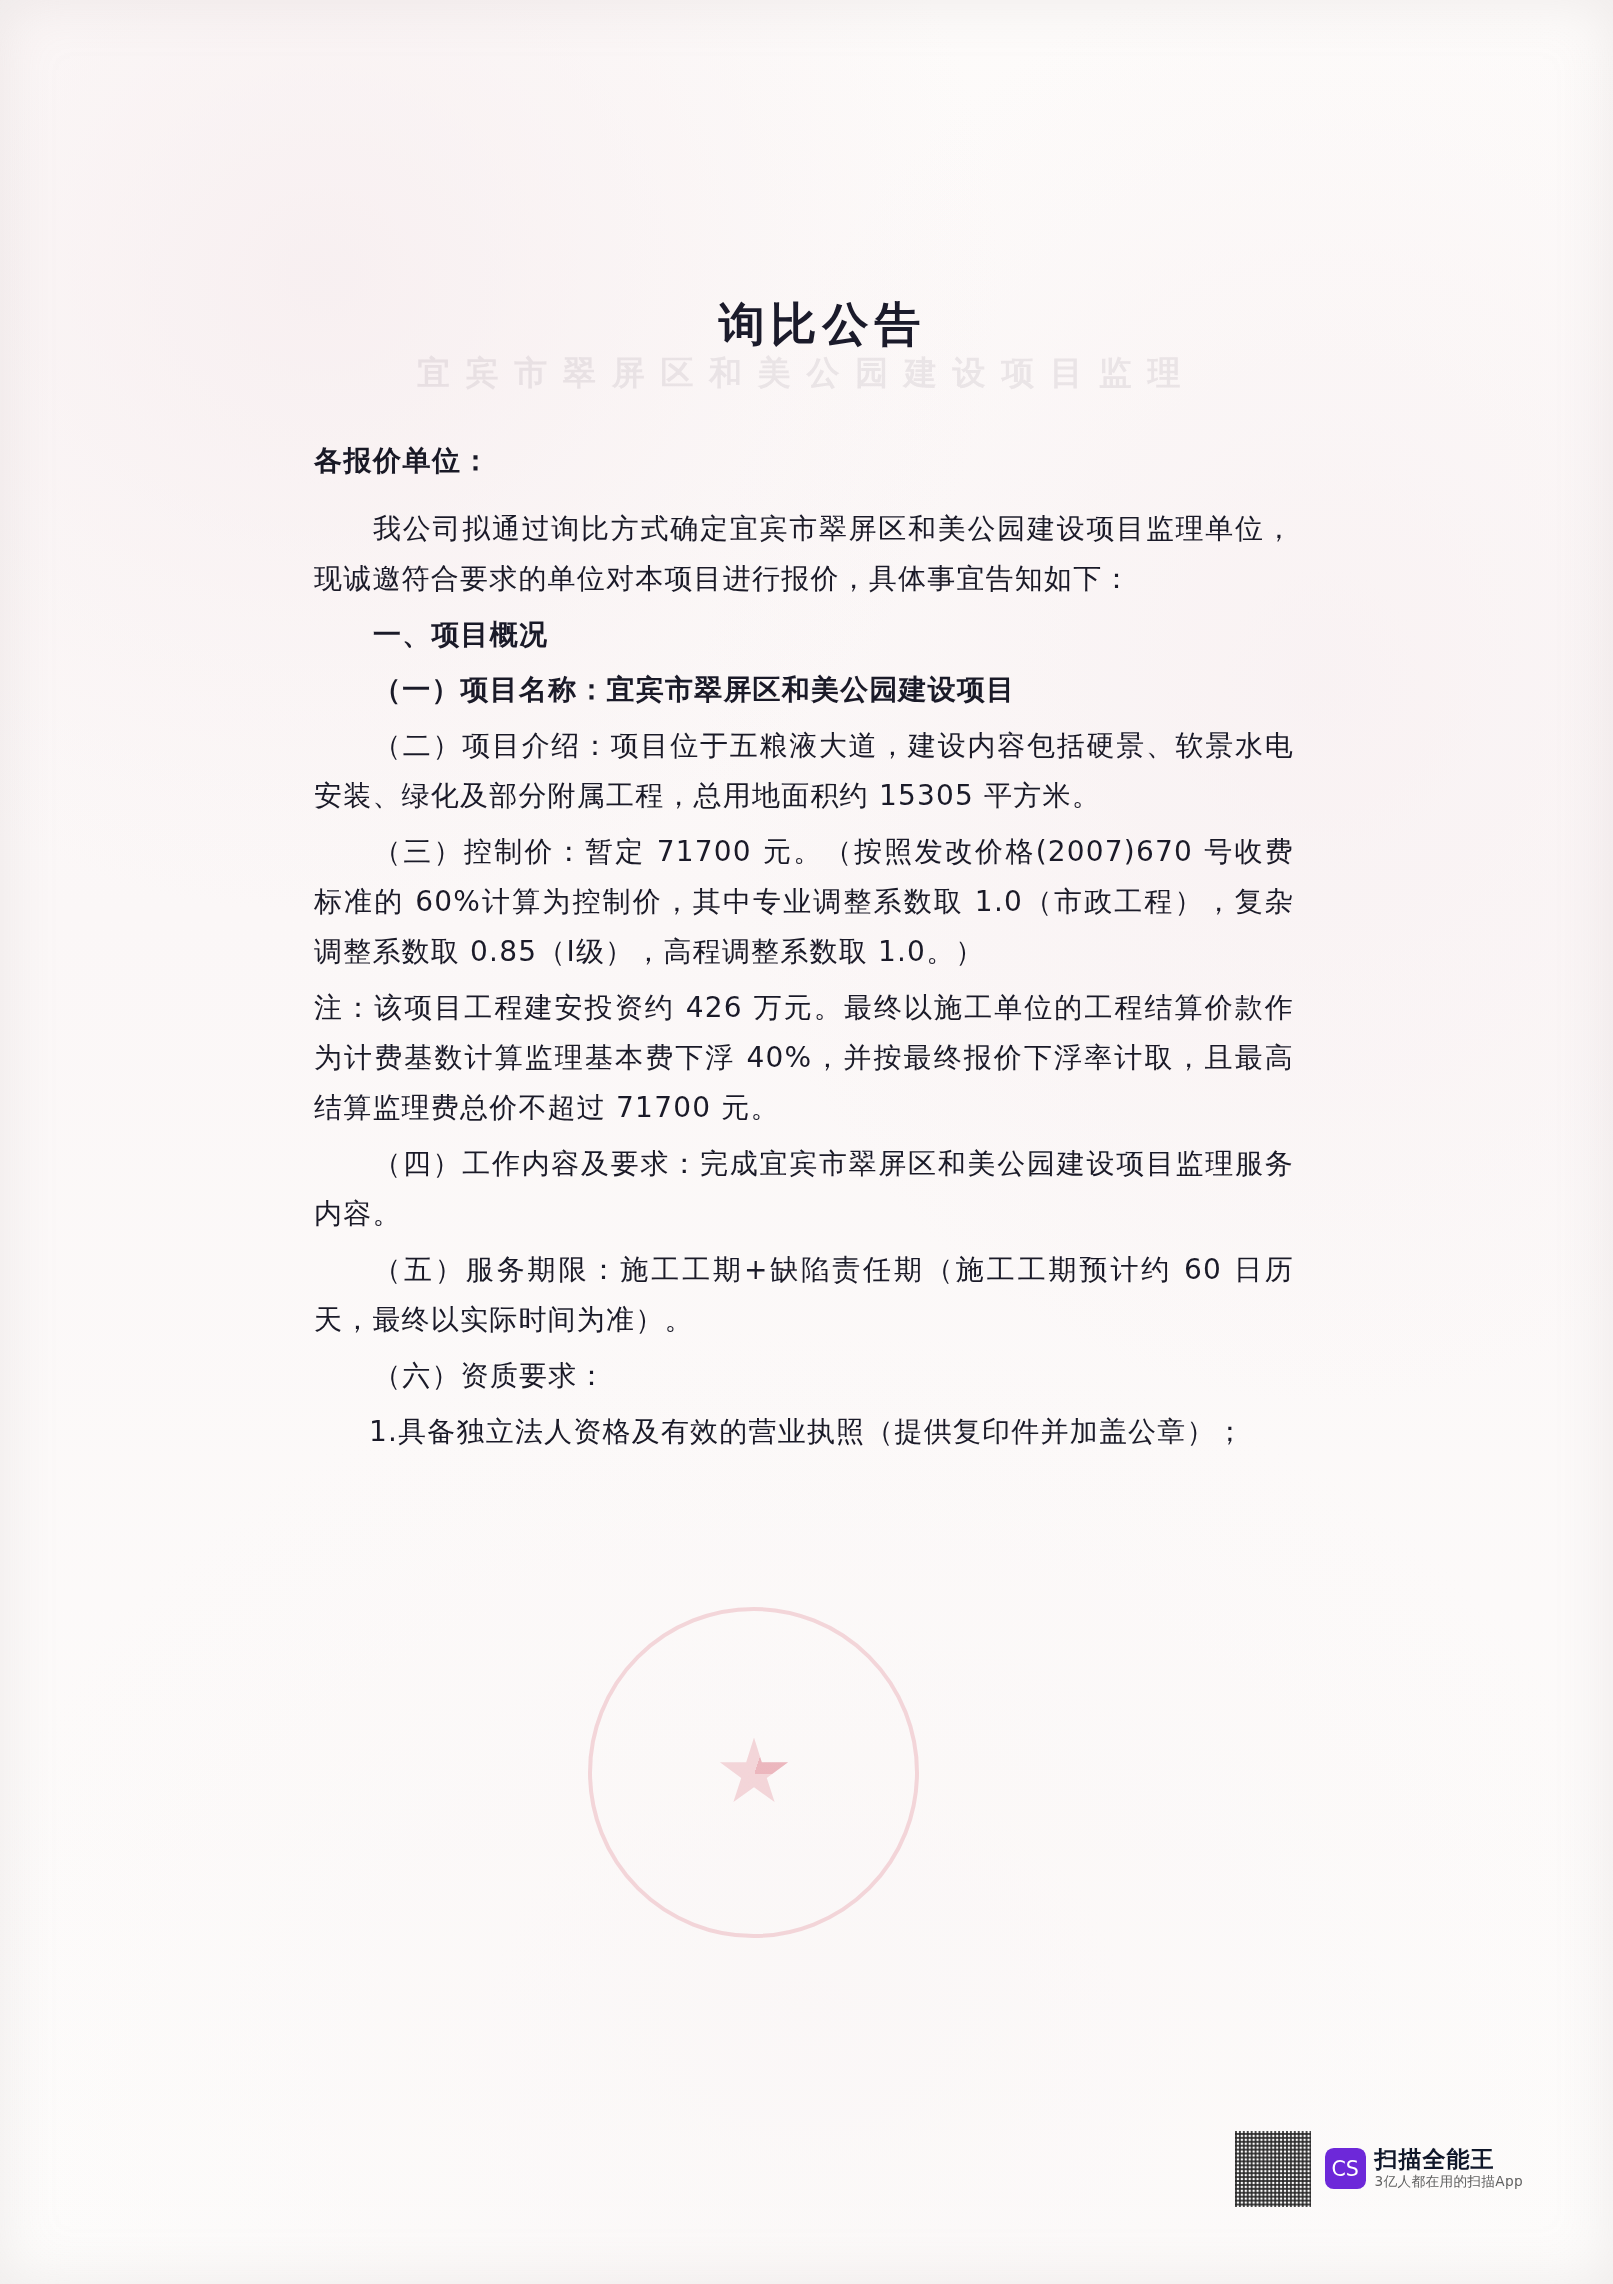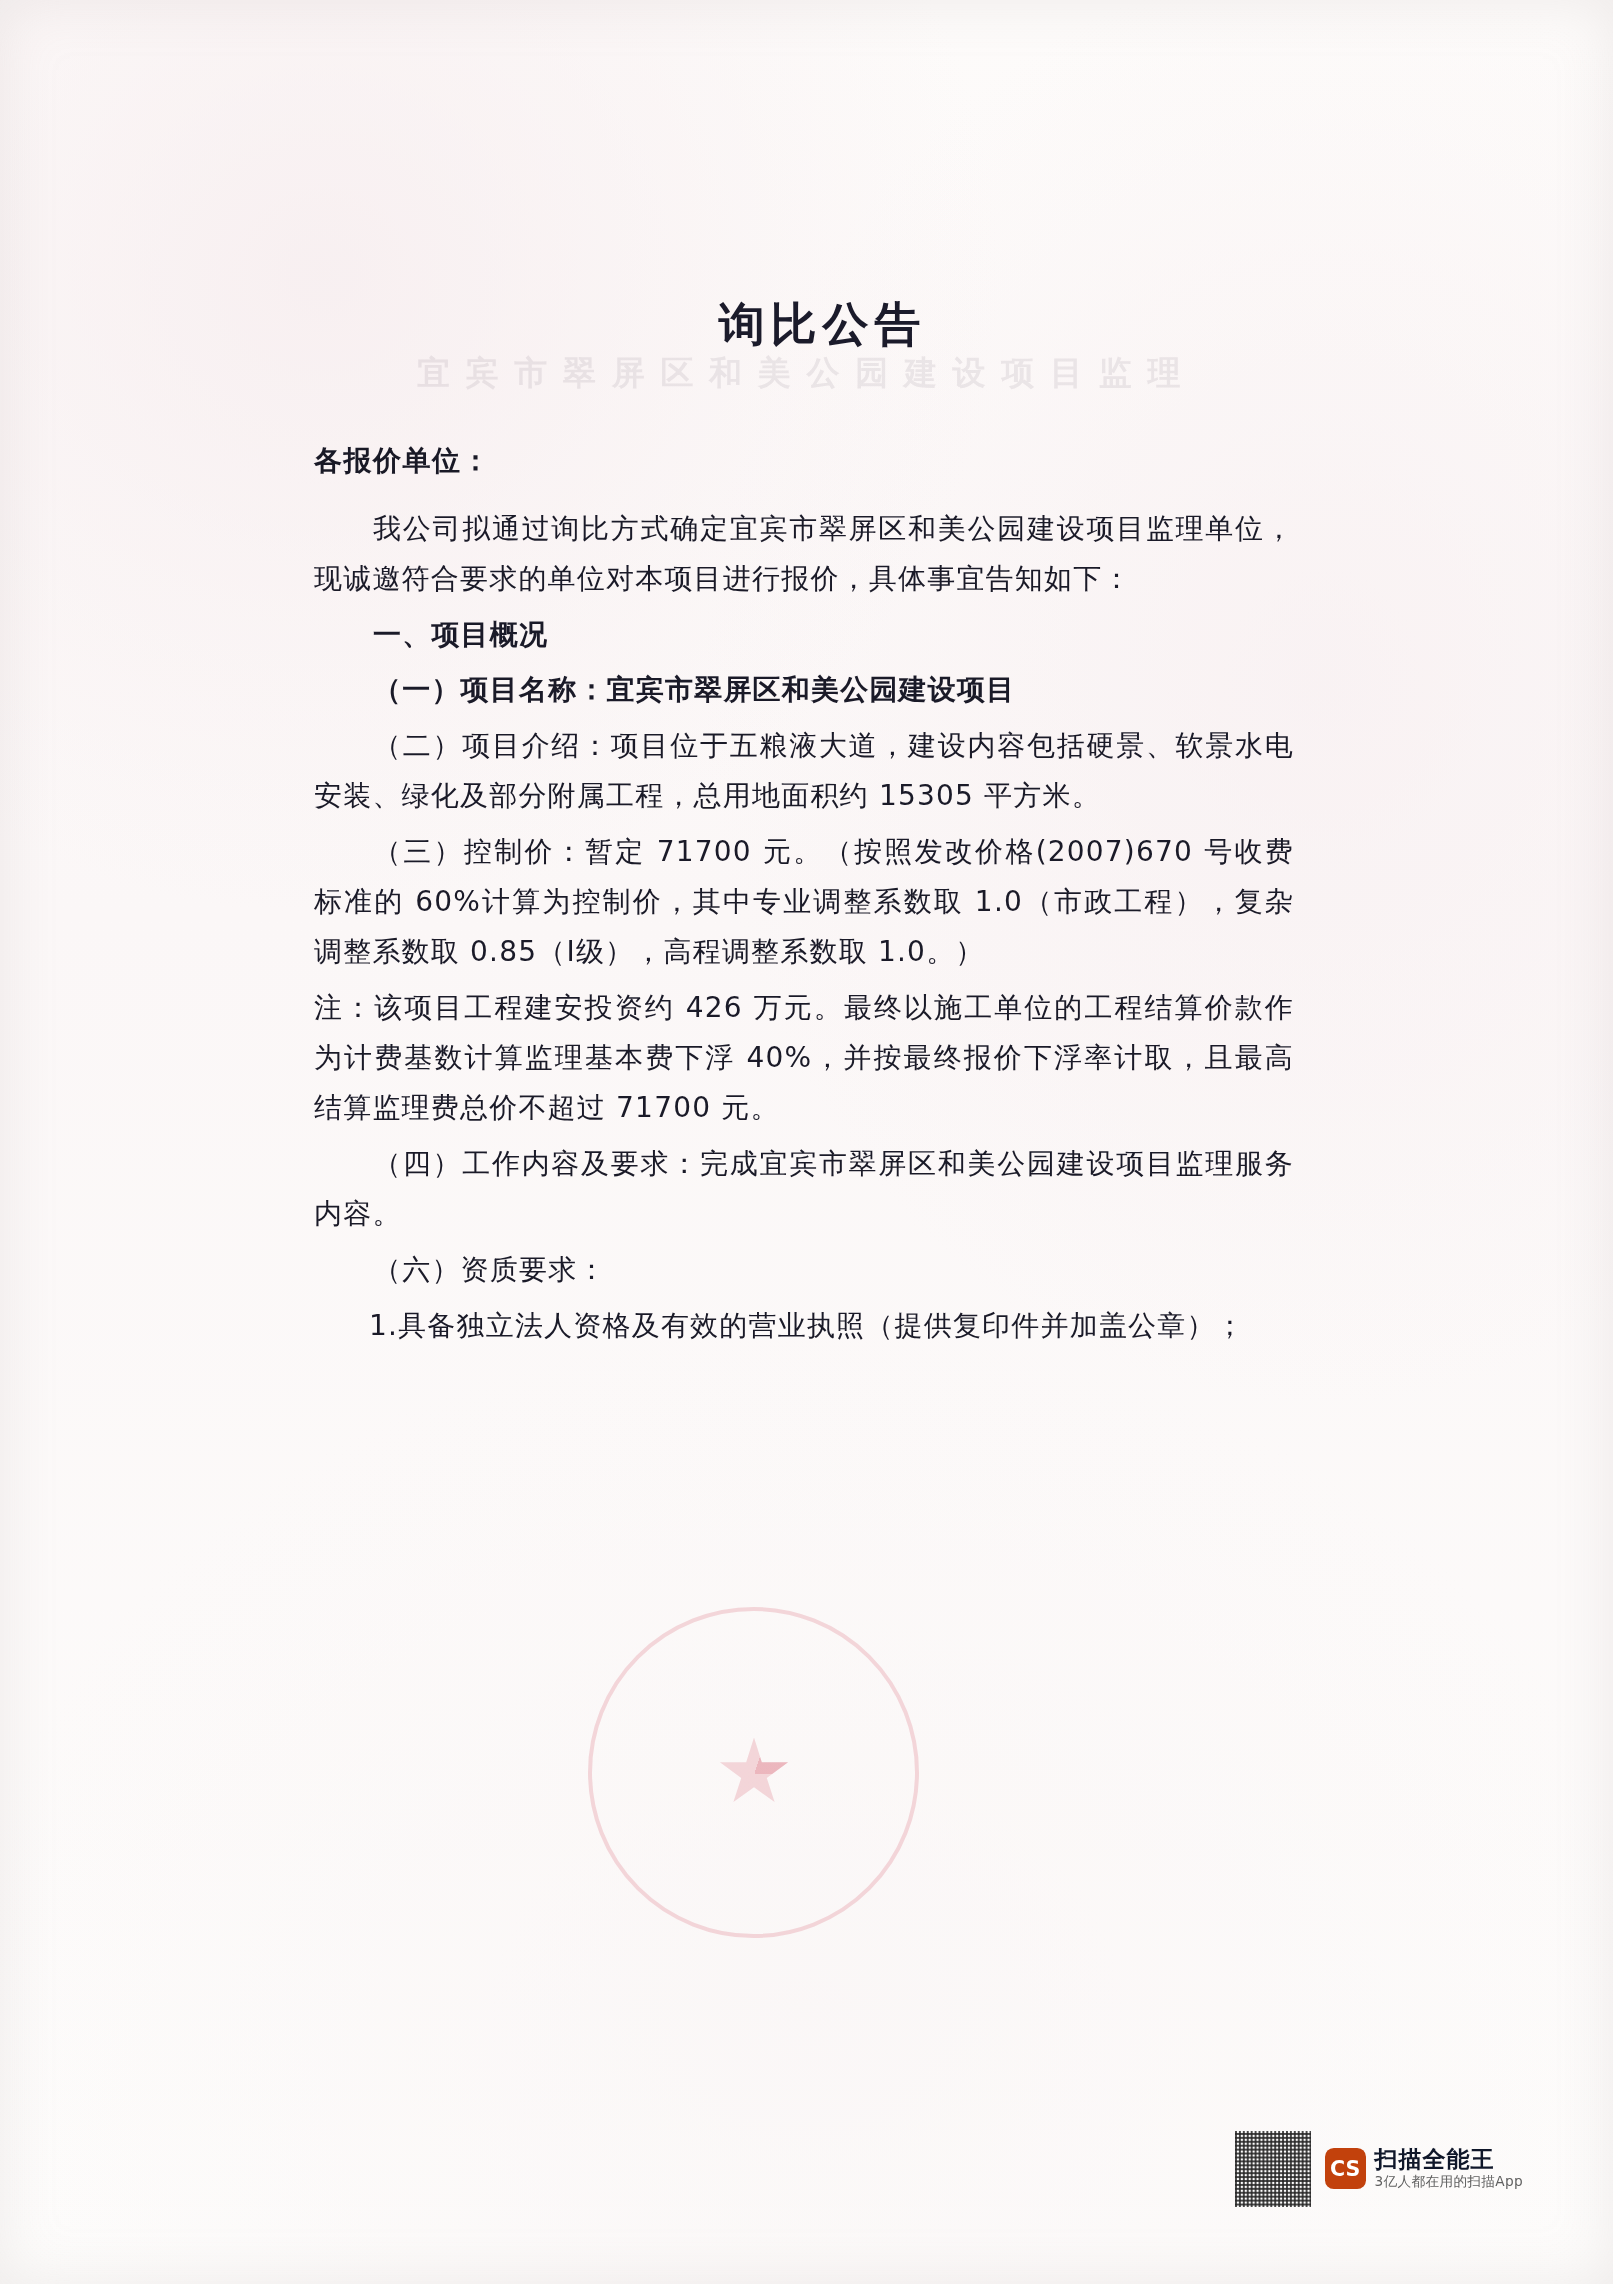--- a/index.html
+++ b/index.html
@@ -154,24 +154,24 @@
   }
   .cs-badge {
     display: flex;
     align-items: center;
     gap: 8.8px;
   }
   .cs-logo {
     width: 41px;
     height: 41px;
     border-radius: 8.8px;
-    background: #c2410c;
+    background: #6d28d9;
     color: #fff;
     font-size: 20.6px;
-    font-weight: bold;
+    font-weight: normal;
     display: flex;
     align-items: center;
     justify-content: center;
     letter-spacing: 0px;
   }
   .cs-text-main {
     font-size: 23px;
     font-weight: bold;
     color: #0f172a;
     letter-spacing: 1px;
@@ -207,20 +207,21 @@
       <p class="para indent sub-head">（一）项目名称：宜宾市翠屏区和美公园建设项目</p>
 
       <p class="para indent">（二）项目介绍：项目位于五粮液大道，建设内容包括硬景、软景水电安装、绿化及部分附属工程，总用地面积约 15305 平方米。</p>
 
       <p class="para indent loose">（三）控制价：暂定 71700 元。（按照发改价格(2007)670 号收费标准的 60%计算为控制价，其中专业调整系数取 1.0（市政工程），复杂调整系数取 0.85（Ⅰ级），高程调整系数取 1.0。）</p>
 
       <p class="para loose">注：该项目工程建安投资约 426 万元。最终以施工单位的工程结算价款作为计费基数计算监理基本费下浮 40%，并按最终报价下浮率计取，且最高结算监理费总价不超过 71700 元。</p>
 
       <p class="para indent">（四）工作内容及要求：完成宜宾市翠屏区和美公园建设项目监理服务内容。</p>
 
+      <p class="para indent">（五）服务期限：施工工期+缺陷责任期（施工工期预计约 60 日历天，最终以实际时间为准）。</p>
 
       <p class="para indent">（六）资质要求：</p>
 
       <p class="para indent2">1.具备独立法人资格及有效的营业执照（提供复印件并加盖公章）；</p>
 
     </div>
 
     <div class="seal"></div>
   </div>
 

